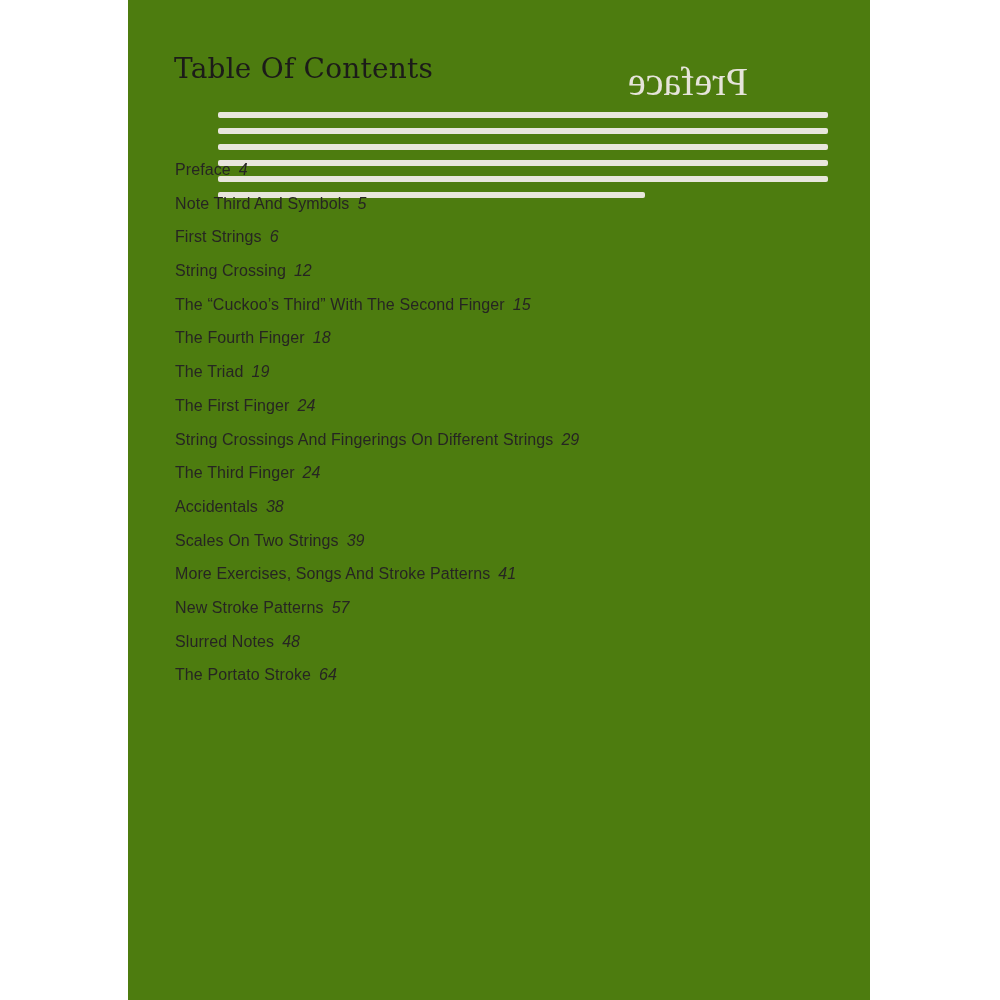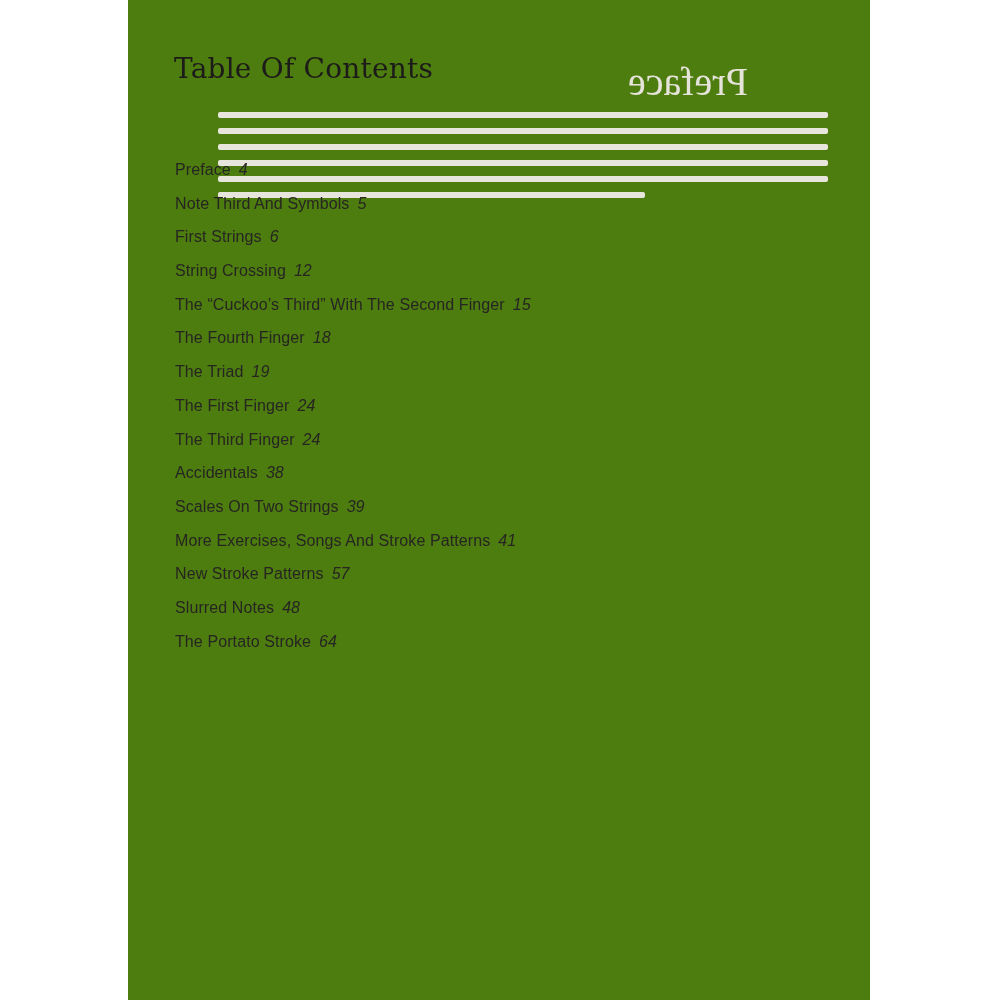--- a/index.html
+++ b/index.html
@@ -96,20 +96,21 @@
 
   <ul class="toc">
     <li class="toc-item"><span class="toc-label">Preface</span><span class="toc-page">4</span></li>
     <li class="toc-item"><span class="toc-label">Note Third And Symbols</span><span class="toc-page">5</span></li>
     <li class="toc-item"><span class="toc-label">First Strings</span><span class="toc-page">6</span></li>
     <li class="toc-item"><span class="toc-label">String Crossing</span><span class="toc-page">12</span></li>
     <li class="toc-item"><span class="toc-label">The “Cuckoo’s Third” With The Second Finger</span><span class="toc-page">15</span></li>
     <li class="toc-item"><span class="toc-label">The Fourth Finger</span><span class="toc-page">18</span></li>
     <li class="toc-item"><span class="toc-label">The Triad</span><span class="toc-page">19</span></li>
     <li class="toc-item"><span class="toc-label">The First Finger</span><span class="toc-page">24</span></li>
+    <li class="toc-item"><span class="toc-label">String Crossings And Fingerings On Different Strings</span><span class="toc-page">29</span></li>
     <li class="toc-item"><span class="toc-label">The Third Finger</span><span class="toc-page">24</span></li>
     <li class="toc-item"><span class="toc-label">Accidentals</span><span class="toc-page">38</span></li>
     <li class="toc-item"><span class="toc-label">Scales On Two Strings</span><span class="toc-page">39</span></li>
     <li class="toc-item"><span class="toc-label">More Exercises, Songs And Stroke Patterns</span><span class="toc-page">41</span></li>
     <li class="toc-item"><span class="toc-label">New Stroke Patterns</span><span class="toc-page">57</span></li>
     <li class="toc-item"><span class="toc-label">Slurred Notes</span><span class="toc-page">48</span></li>
     <li class="toc-item"><span class="toc-label">The Portato Stroke</span><span class="toc-page">64</span></li>
   </ul>
 </div>
 

